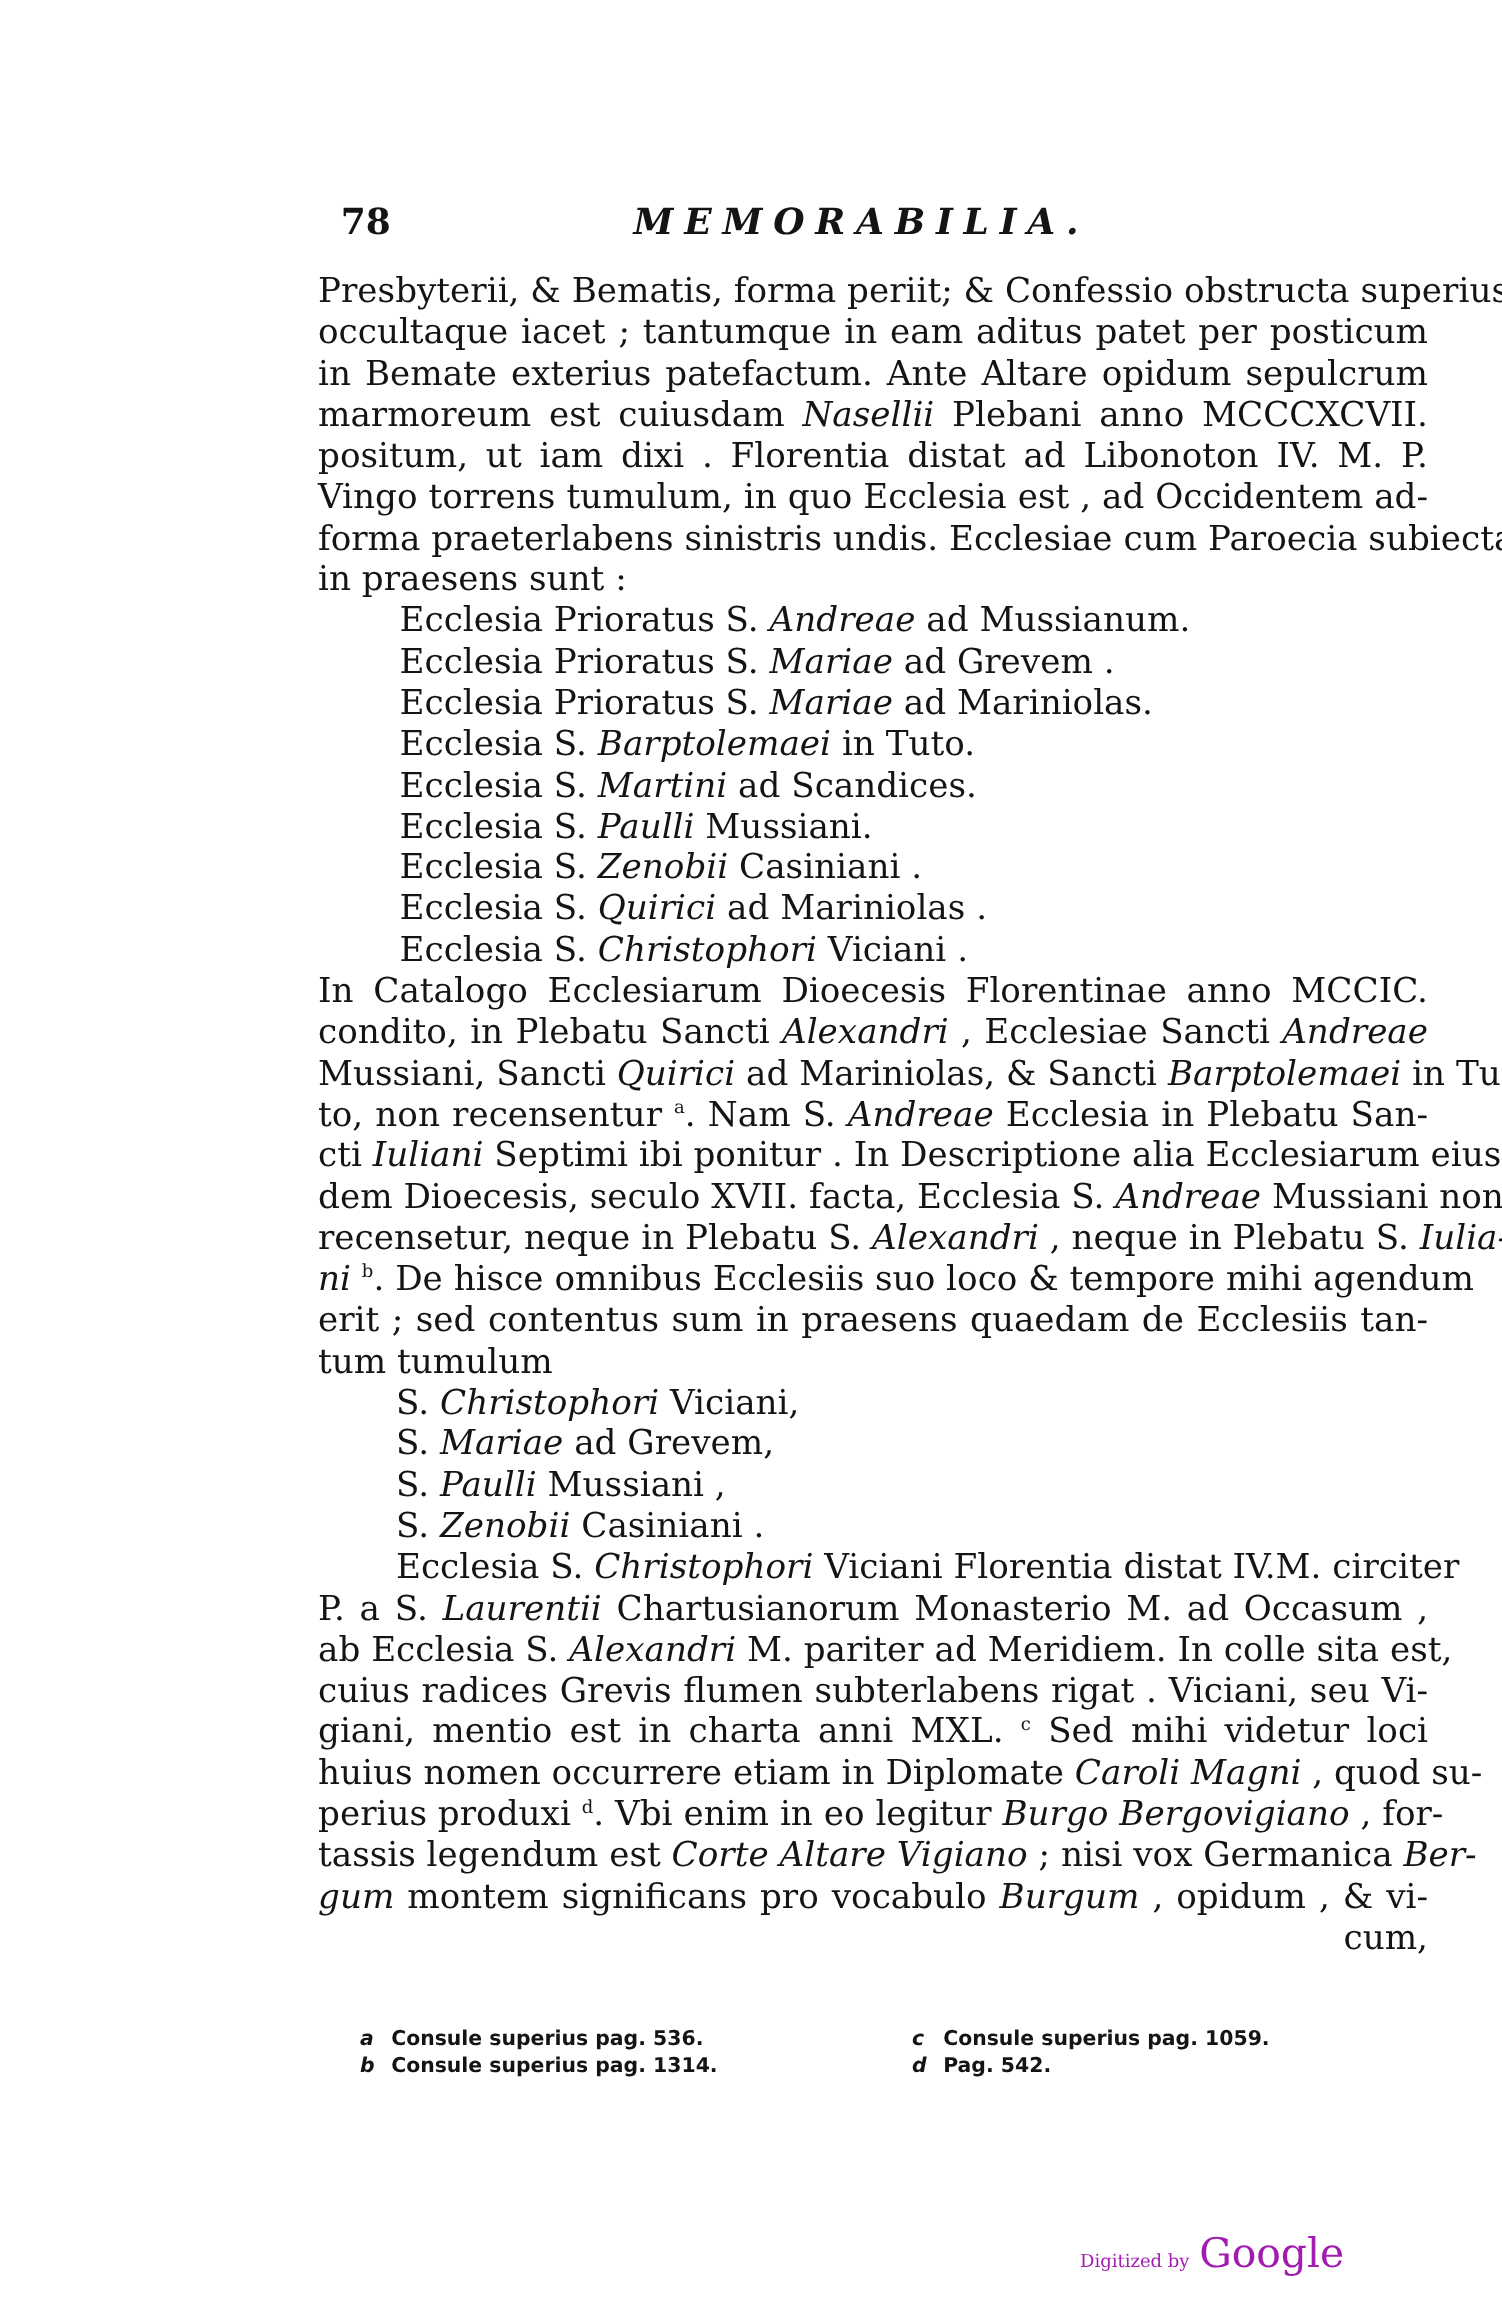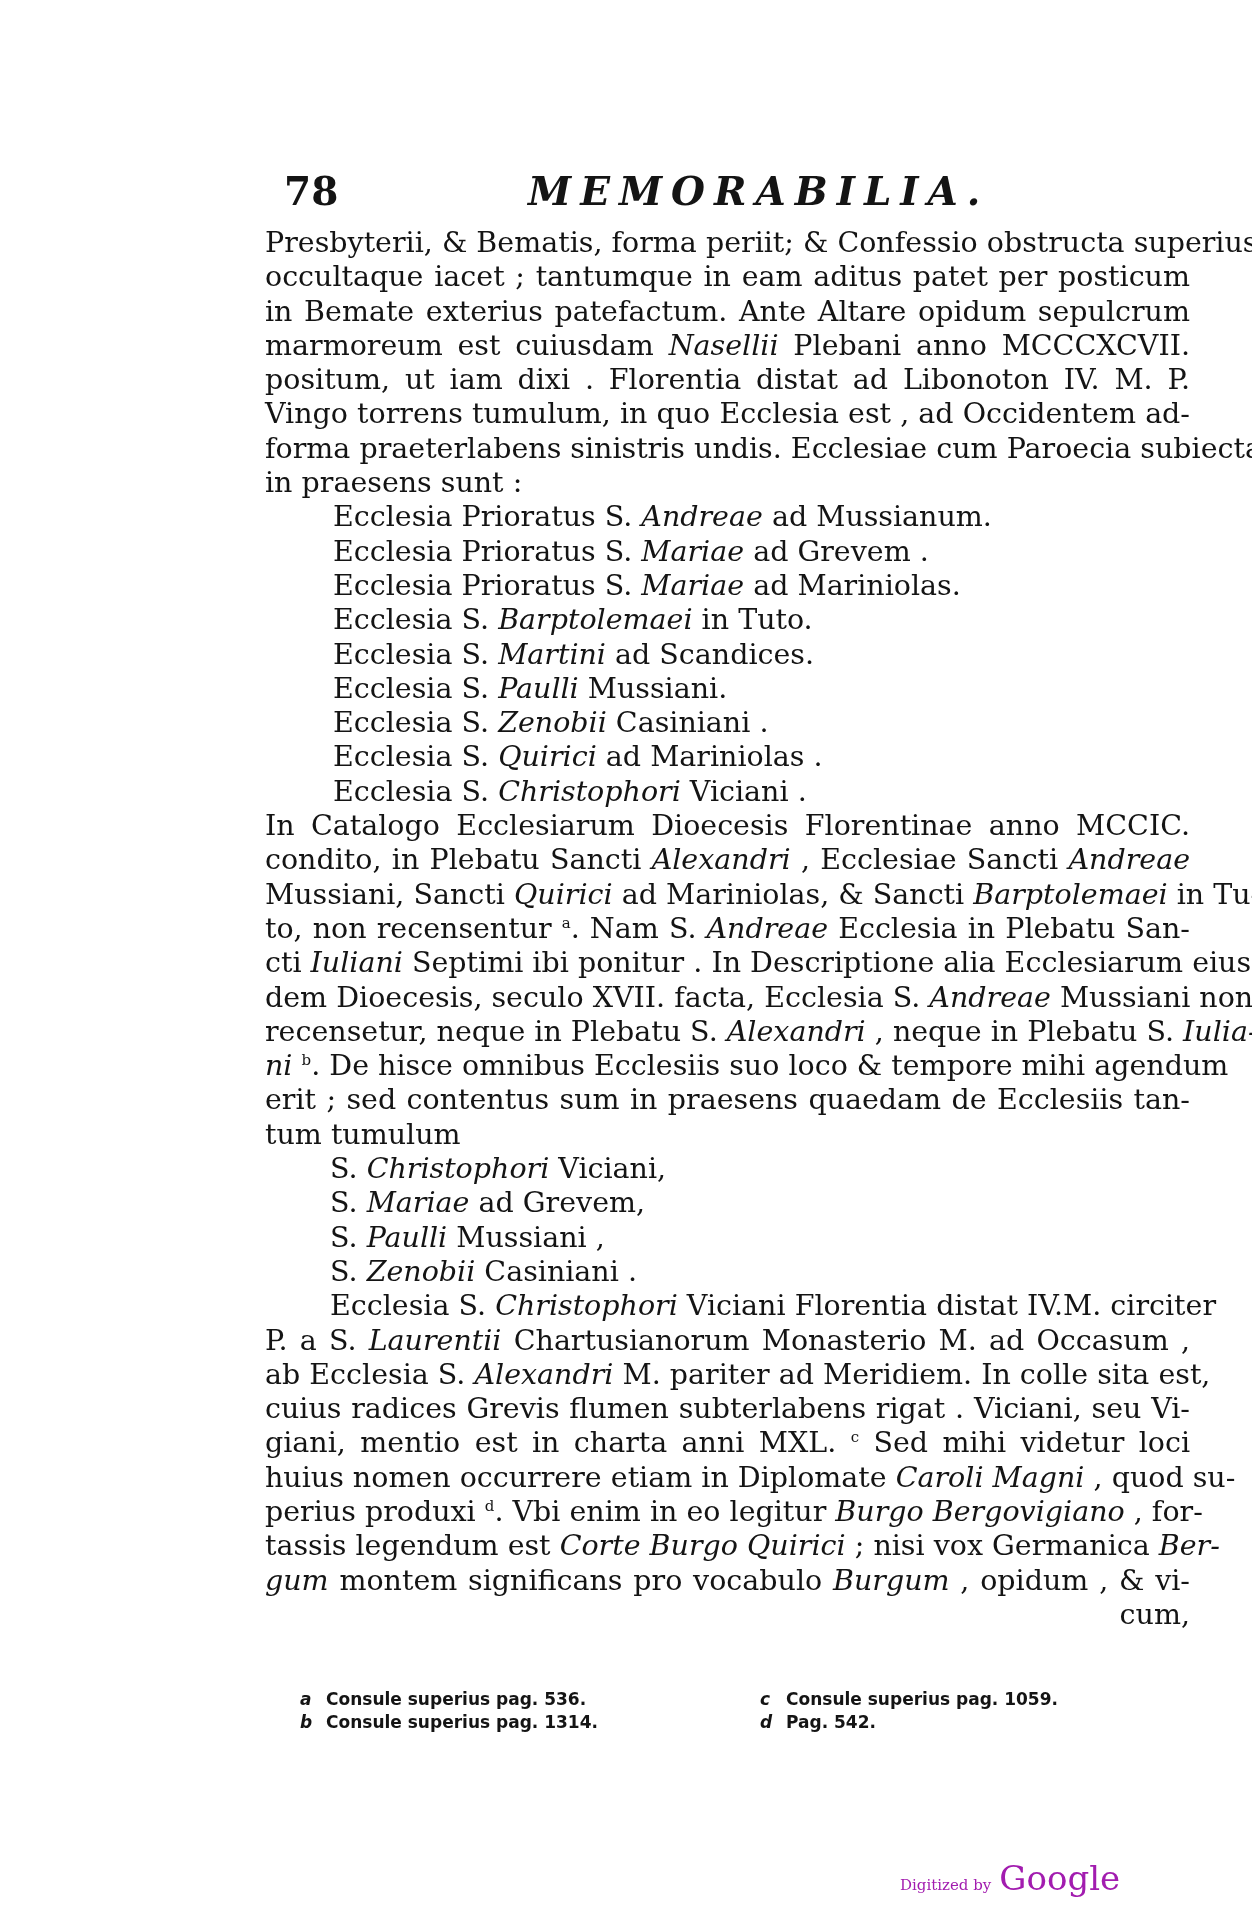--- a/index.html
+++ b/index.html
@@ -1,19 +1,19 @@
 <!DOCTYPE html>
 <html><head>
 <meta charset="utf-8">
 <style>
   html, body { margin:0; padding:0; background:#ffffff; }
   body { width:1252px; height:1926px; position:relative; overflow:hidden;
          font-family:"DejaVu Serif", "Liberation Serif", serif; color:#141414; }
   .page { position:absolute; left:0; top:0; width:1252px; height:1926px; }
-  .head { position:absolute; top:168px; left:268px; width:920px; height:40px; font-size:39px; }
+  .head { position:absolute; top:168px; left:268px; width:920px; height:40px; font-size:30px; }
   .pnum { position:absolute; left:16px; top:0; font-weight:bold; }
   .rtitle { position:absolute; left:260px; top:0; font-style:italic; letter-spacing:9px; font-weight:bold; }
   .body { position:absolute; top:226px; left:265px; width:925px; font-size:28.5px; line-height:34.3px; }
   .ln { white-space:nowrap; text-align:justify; text-align-last:justify; height:34.3px; overflow:visible; }
   .ln.last { text-align-last:left; }
   .ln.ind1 { padding-left:68px; text-align-last:left; }
   .ln.ind2 { padding-left:65px; text-align-last:left; }
   .ln.indp { padding-left:65px; }
   .ln.right { text-align:right; text-align-last:right; }
   i { font-style:italic; }
@@ -66,21 +66,21 @@
       <div class="ln ind2">S. <i>Mariae</i> ad Grevem,</div>
       <div class="ln ind2">S. <i>Paulli</i> Mussiani ,</div>
       <div class="ln ind2">S. <i>Zenobii</i> Casiniani .</div>
       <div class="ln indp">Ecclesia S. <i>Christophori</i> Viciani Florentia distat IV.M. circiter</div>
       <div class="ln ">P. a S. <i>Laurentii</i> Chartusianorum Monasterio M. ad Occasum ,</div>
       <div class="ln ">ab Ecclesia S. <i>Alexandri</i> M. pariter ad Meridiem. In colle sita est,</div>
       <div class="ln ">cuius radices Grevis flumen subterlabens rigat . Viciani, seu Vi-</div>
       <div class="ln ">giani, mentio est in charta anni MXL. <sup>c</sup> Sed mihi videtur loci</div>
       <div class="ln ">huius nomen occurrere etiam in Diplomate <i>Caroli Magni</i> , quod su-</div>
       <div class="ln ">perius produxi <sup>d</sup>. Vbi enim in eo legitur <i>Burgo Bergovigiano</i> , for-</div>
-      <div class="ln ">tassis legendum est <i>Corte Burgo Quirici</i> ; nisi vox Germanica <i>Ber-</i></div>
+      <div class="ln ">tassis legendum est <i>Corte Altare Vigiano</i> ; nisi vox Germanica <i>Ber-</i></div>
       <div class="ln "><i>gum</i> montem significans pro vocabulo <i>Burgum</i> , opidum , &amp; vi-</div>
       <div class="ln right">cum,</div>
     </div>
 
   <div class="notes">
     <div class="ncol l" id="notes-left">
         <div><span class="nmark">a</span><span>Consule superius pag. 536.</span></div>
         <div><span class="nmark">b</span><span>Consule superius pag. 1314.</span></div>
       </div>
     <div class="ncol r" id="notes-right">

